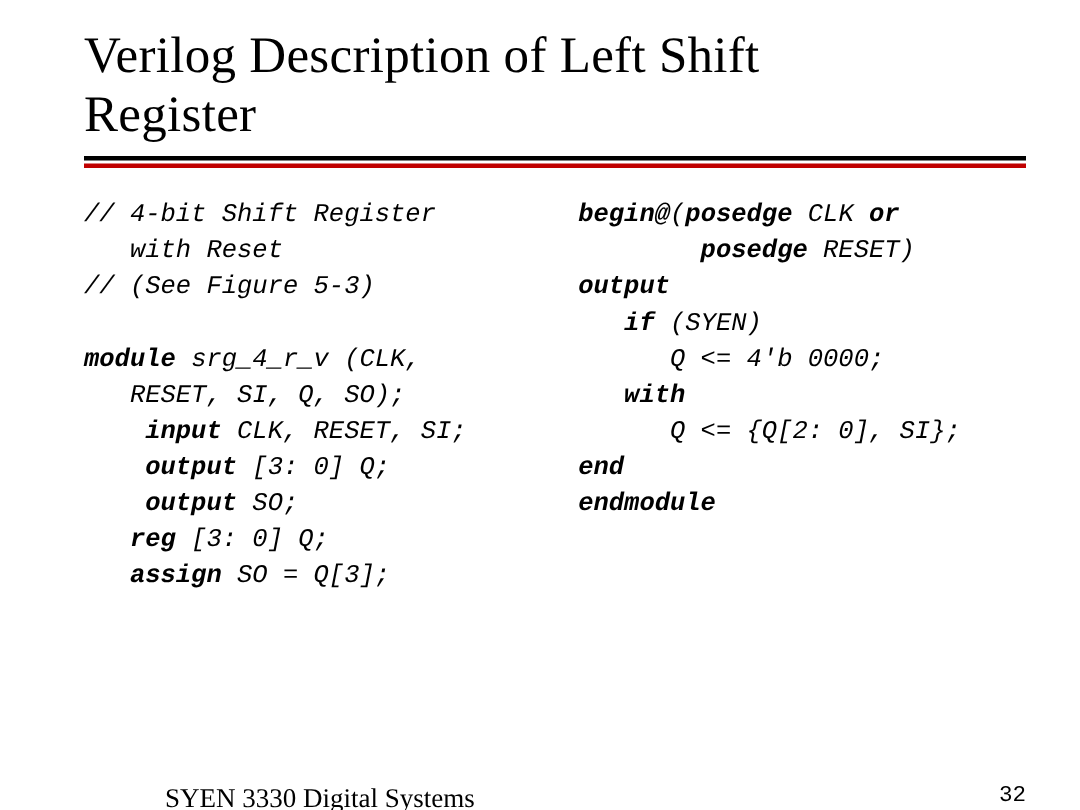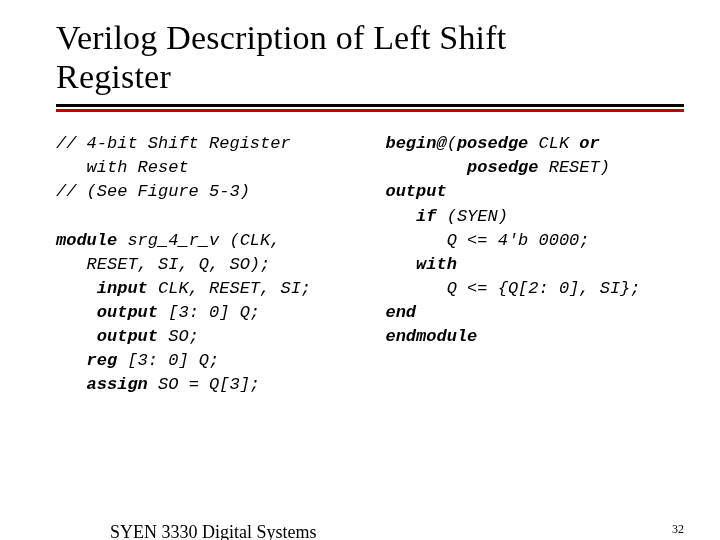--- a/index.html
+++ b/index.html
@@ -65,22 +65,22 @@
   }
   .footer-left {
     position: absolute;
     left: 110px;
     font-family: "Times New Roman", Times, serif;
     font-size: 18px;
   }
   .footer-right {
     position: absolute;
     right: 36px;
-    font-family: Liberation Serif, serif;
-    font-size: 12px;
+    font-family: Liberation Mono, monospace;
+    font-size: 15px;
   }
 </style>
 </head>
 <body>
 
 <div class="slide">
   <h1 class="title">
     <span>Verilog Description of Left Shift</span><br>
     <span>Register</span>
   </h1>

